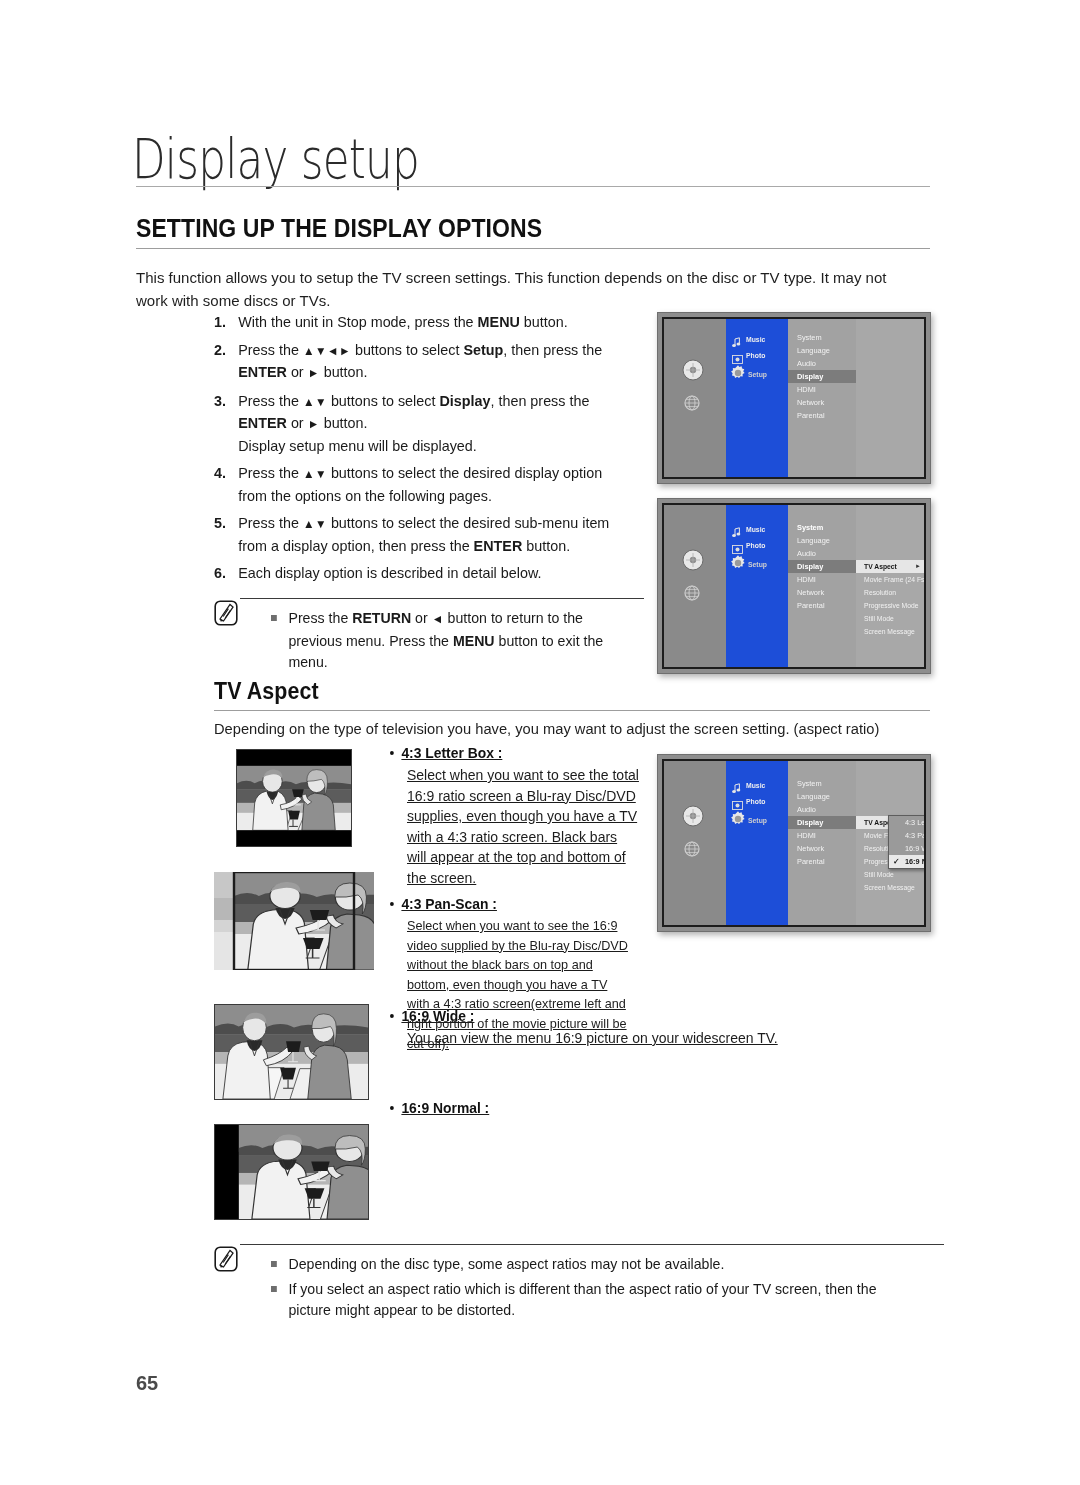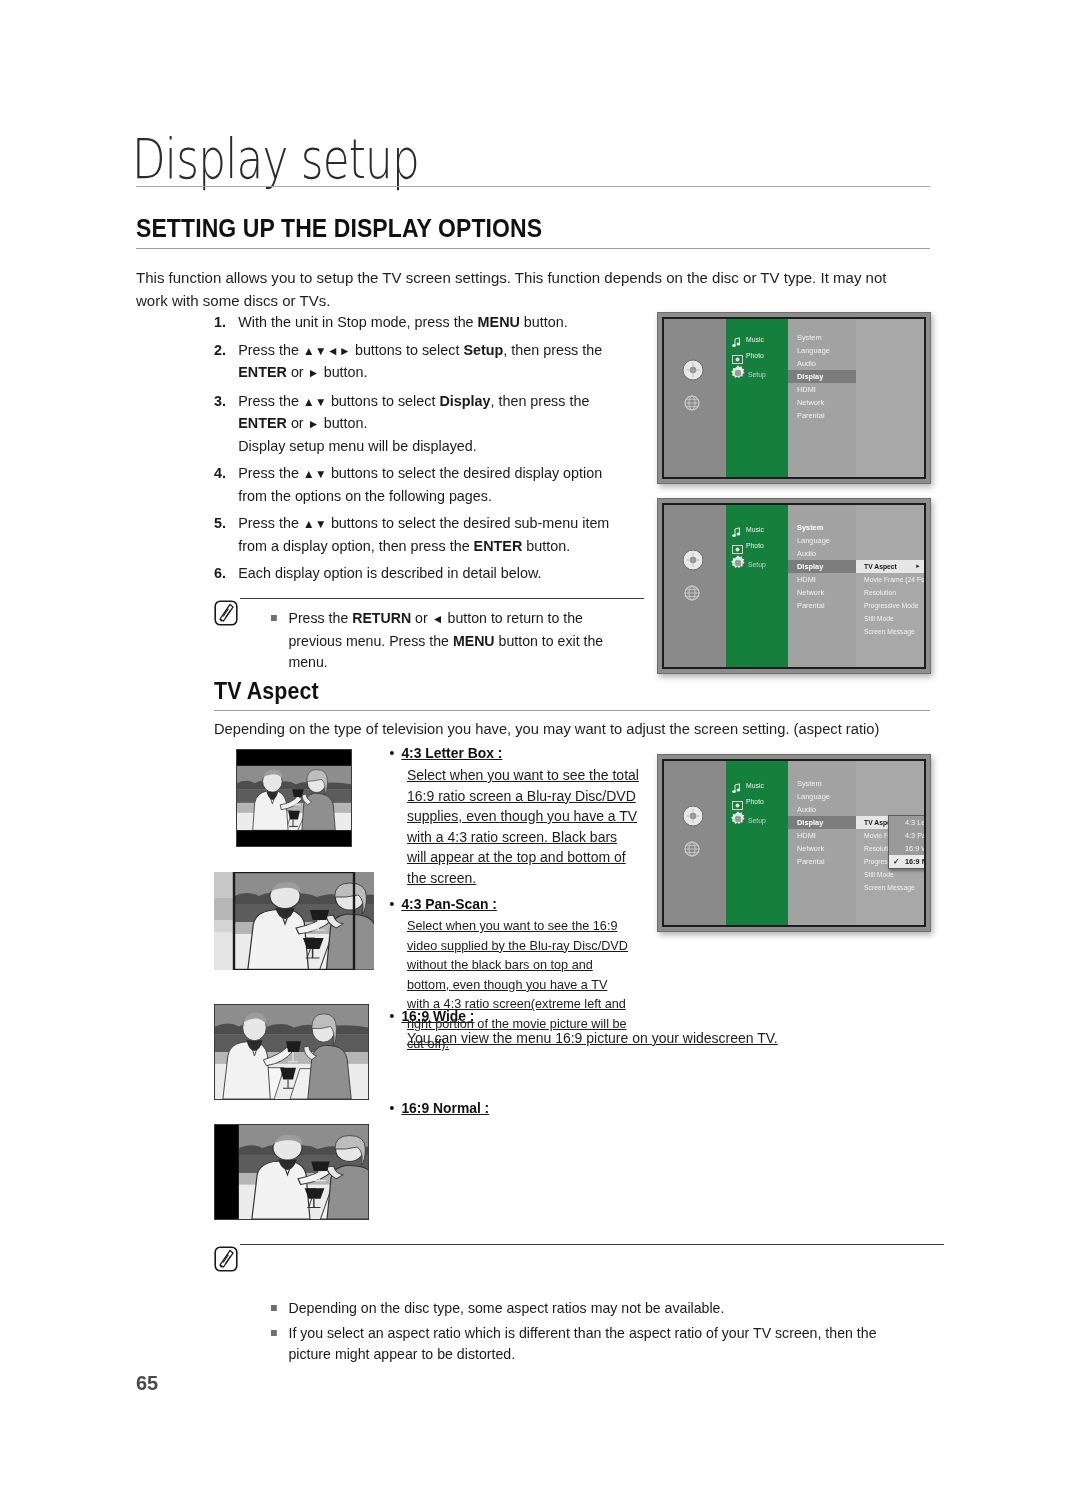--- a/index.html
+++ b/index.html
@@ -79,21 +79,21 @@
   
   .thumb{position:absolute;border:1px solid #3a3a3a;box-sizing:border-box;overflow:hidden;background:#d9d9d9;}
   .thumb svg{display:block;width:100%;height:100%;}
 
   
   .osd{position:absolute;background:#8d8d8d;box-shadow:2px 3px 6px rgba(0,0,0,0.30);
        border:1px solid #6f6f6f;box-sizing:border-box;overflow:hidden;}
   .osd-inner{position:absolute;left:4px;top:4px;right:4px;bottom:4px;border:2px solid #1c1c1c;
              box-sizing:border-box;display:flex;background:#9a9a9a;overflow:hidden;}
   .osd-col-icons{width:62px;background:#8a8a8a;position:relative;flex:0 0 62px;}
-  .osd-col-main{width:62px;background:#15803d;position:relative;flex:0 0 62px;}
+  .osd-col-main{width:62px;background:#1d4ed8;position:relative;flex:0 0 62px;font-weight:bold;}
   .osd-col-sub{width:68px;background:#a2a2a2;position:relative;flex:0 0 68px;}
   .osd-col-detail{flex:1 1 auto;background:#a8a8a8;position:relative;}
 
   .osd-navitem{position:absolute;font-size:7.2px;color:#efefef;white-space:nowrap;
                transform:scaleX(0.95);transform-origin:left top;}
   .osd-icon{position:absolute;}
   .osd-menu{position:absolute;left:0;top:0;width:100%;}
   .osd-menuitem{position:relative;height:13px;line-height:13px;padding-left:9px;
                 font-size:7.4px;color:#f2f2f2;white-space:nowrap;
                 transform-origin:left top;}
@@ -582,21 +582,21 @@
   <div class="note" style="left:214px;top:1244px;width:730px;">
     <div class="rule" style="width:704px;"></div>
     <div class="note-icon">
       <svg width="24" height="26" viewBox="0 0 24 26">
         <rect x="1.2" y="1.2" width="21.6" height="23.6" rx="5" ry="5" fill="#fff" stroke="#1a1a1a" stroke-width="1.6"></rect>
         <path d="M6 19 L16 4.5 L19 7 L9.5 21 Z" fill="none" stroke="#1a1a1a" stroke-width="1.3"></path>
         <path d="M9.2 16.5 L14.4 8.6 M11.2 18 L16.4 10.2" stroke="#1a1a1a" stroke-width="1.1"></path>
         <path d="M6 19 L9.5 21 L6.6 21.6 Z" fill="#1a1a1a"></path>
       </svg>
     </div>
-    <div class="note-body" style="width:672px;margin-top:44px;">
+    <div class="note-body" style="width:672px;">
       <div class="note-line">
         <span class="sq"></span>
         <span>Depending on the disc type, some aspect ratios may not be available.</span>
       </div>
       <div class="note-line">
         <span class="sq"></span>
         <span>If you select an aspect ratio which is different than the aspect ratio of your TV screen, then the picture might appear to be distorted.</span>
       </div>
     </div>
   </div>

